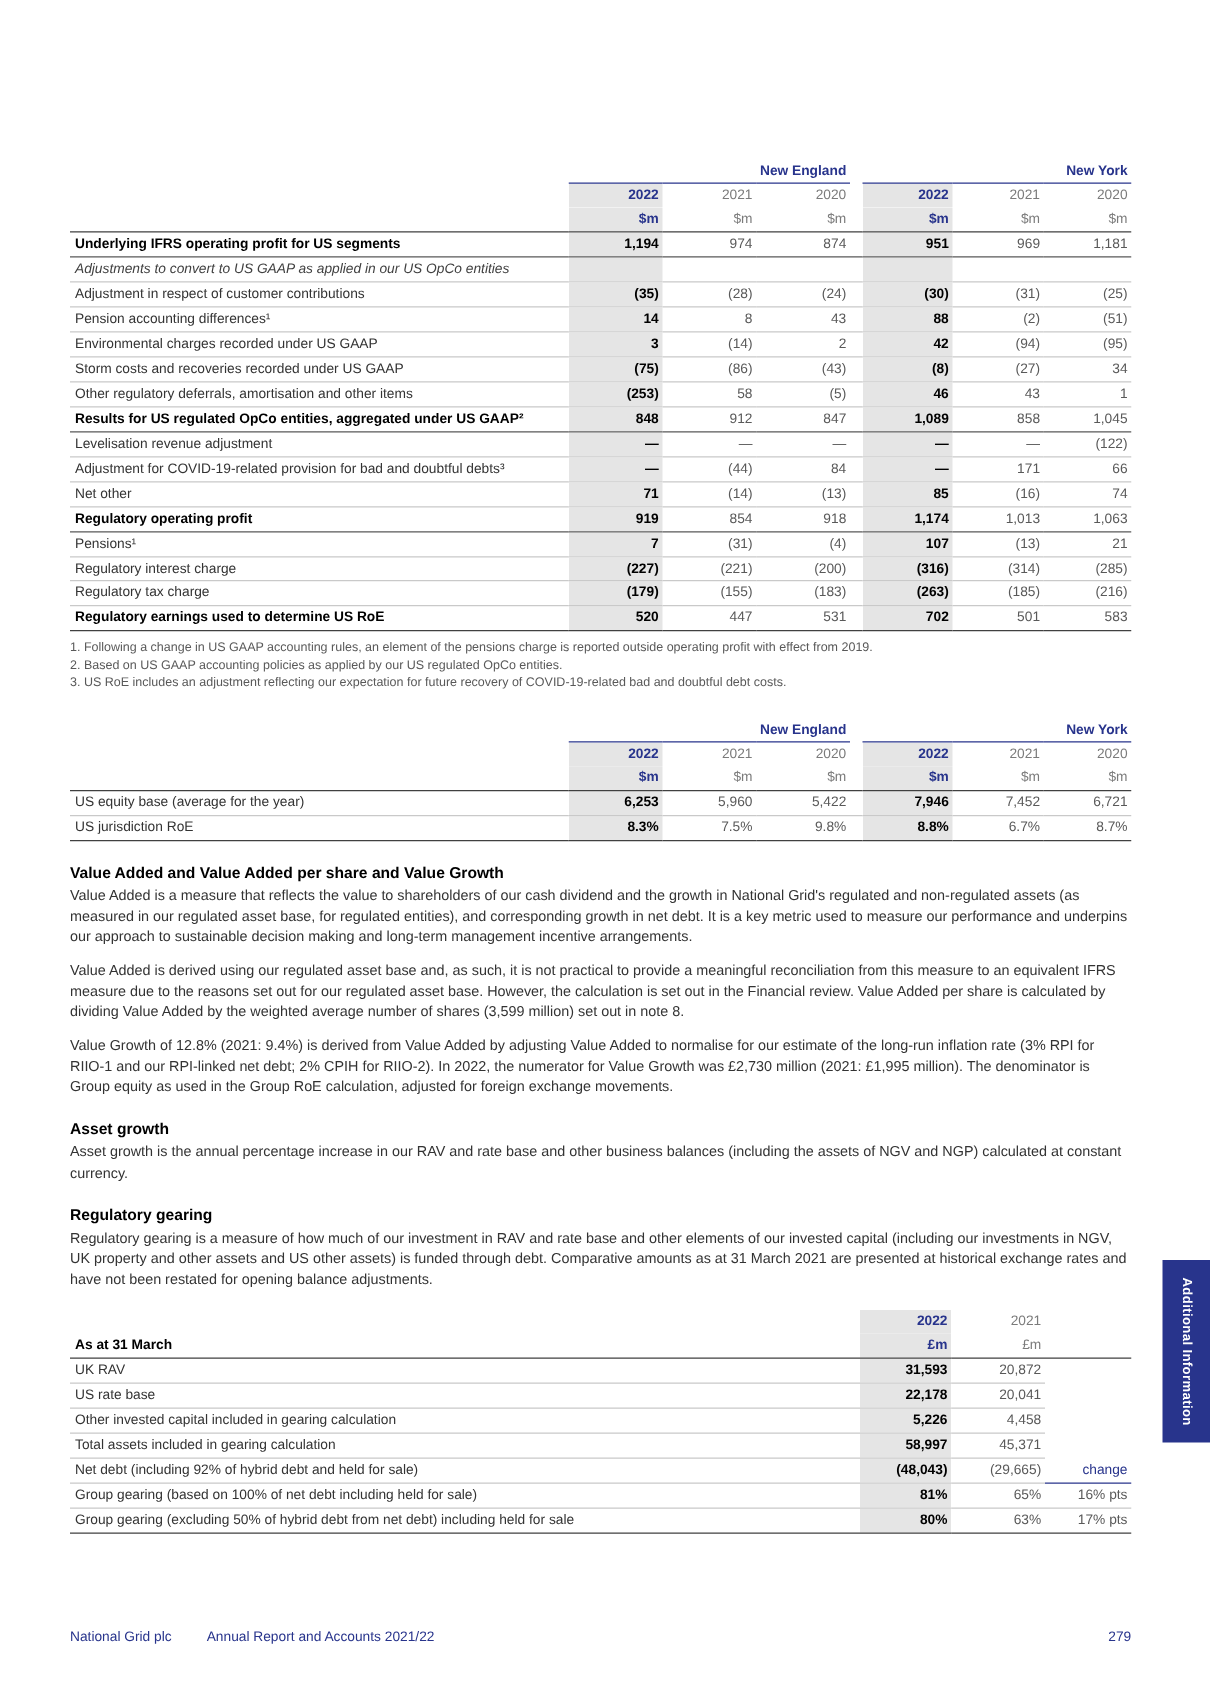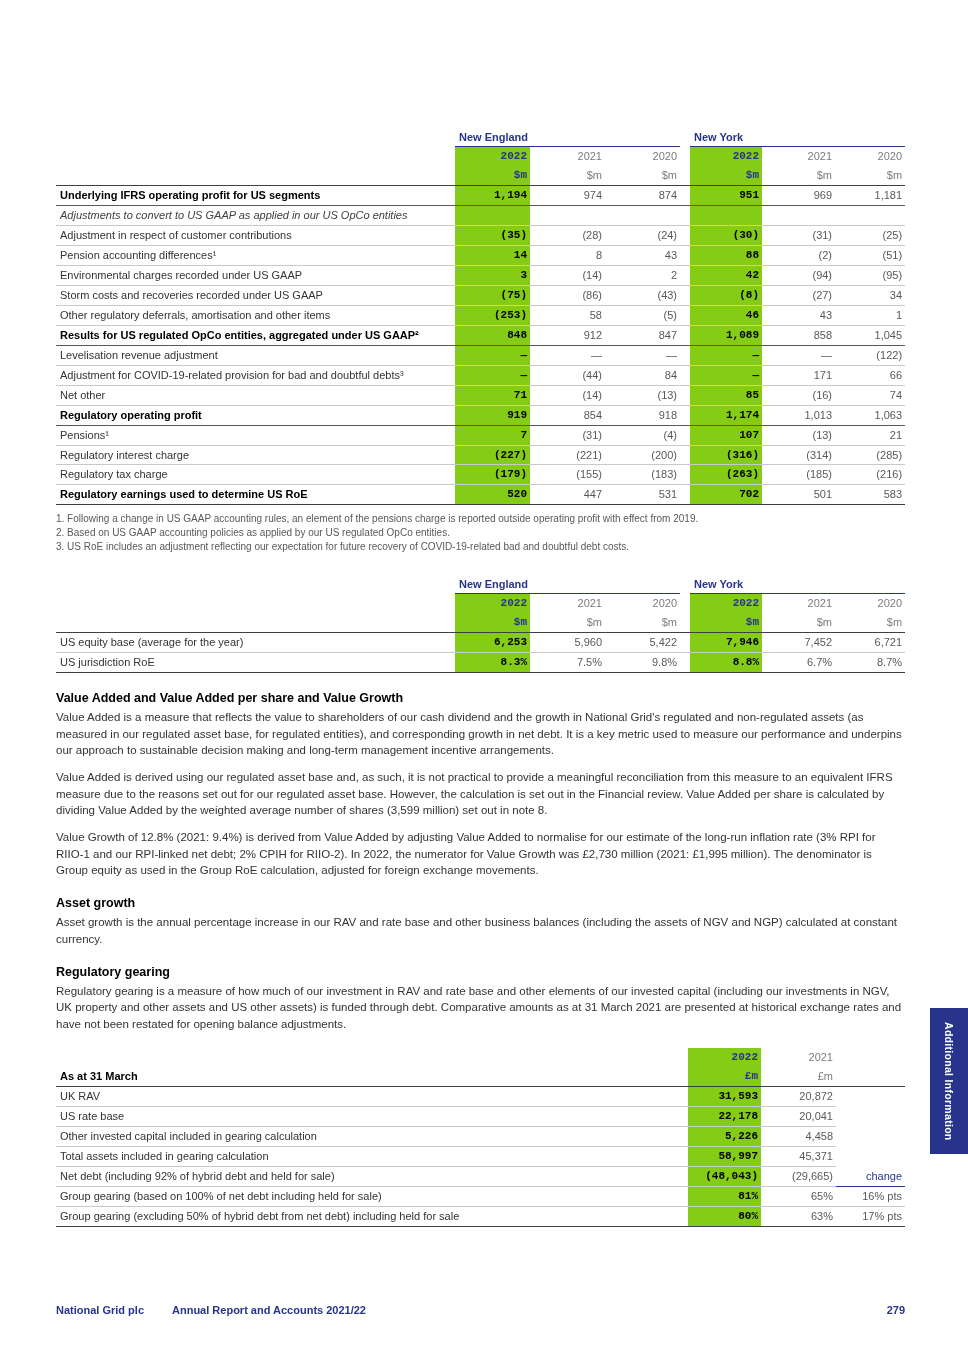--- a/index.html
+++ b/index.html
@@ -27,25 +27,25 @@
   table.fin th, table.fin td {
     padding: 3px 3px 3px 4px;
     vertical-align: bottom;
     line-height: 1.18;
     font-weight: normal;
     text-align: left;
     white-space: nowrap;
     overflow: hidden;
   }
   table.fin .num { text-align: right; }
-  .c2022 { background: #84cc16; font-family: Liberation Mono, monospace; }
+  .c2022 { background: #e5e5e5; }
   table.fin td.c2022 { font-weight: bold; color: #000000; }
   table.fin td.vother { color: #595959; }
   table.fin th.region {
-    color: #28348c; font-weight: bold; text-align: left;
+    color: #28348c; font-weight: bold; text-align: right;
     border-bottom: 1px solid #28348c; padding-bottom: 2px; font-size: 11px;
   }
   table.fin th.y2022 { color: #28348c; font-weight: bold; }
   table.fin th.yother { color: #7b7b7b; padding-left: 24px; }
   table.fin tr.unit-row th { border-bottom: 1px solid #404040; }
   table.fin tbody tr td { border-bottom: 1px solid #c9c9c9; }
   table.fin tr.row-bold td { border-bottom: 1px solid #595959; margin-top: 11px; }
   table.fin tr.row-bold td.lbl { font-weight: bold; color: #000000; }
   table.fin tr.row-section td.lbl { font-style: italic; color: #404040; }
   table.fin tbody tr:last-child td { border-bottom: 1px solid #404040; }
@@ -69,21 +69,21 @@
   }
   .side-tab span {
     writing-mode: vertical-rl; color: #ffffff; font-weight: bold;
     font-size: 10.5px; letter-spacing: 0.3px; white-space: nowrap;
   }
 
   
   .footer {
     position: absolute; left: 56px; top: 1304px; width: 849px;
     display: flex; align-items: baseline;
-    color: #28348c; font-size: 11px; font-weight: bold;
+    color: #28348c; font-size: 11px; font-weight: normal;
   }
   .footer .f-title { margin-left: 28px; }
   .footer .f-page { margin-left: auto; }
 </style>
 </head>
 <body>
 
 <div class="page">
   <div class="content">
     <div class="pad-top"></div>

